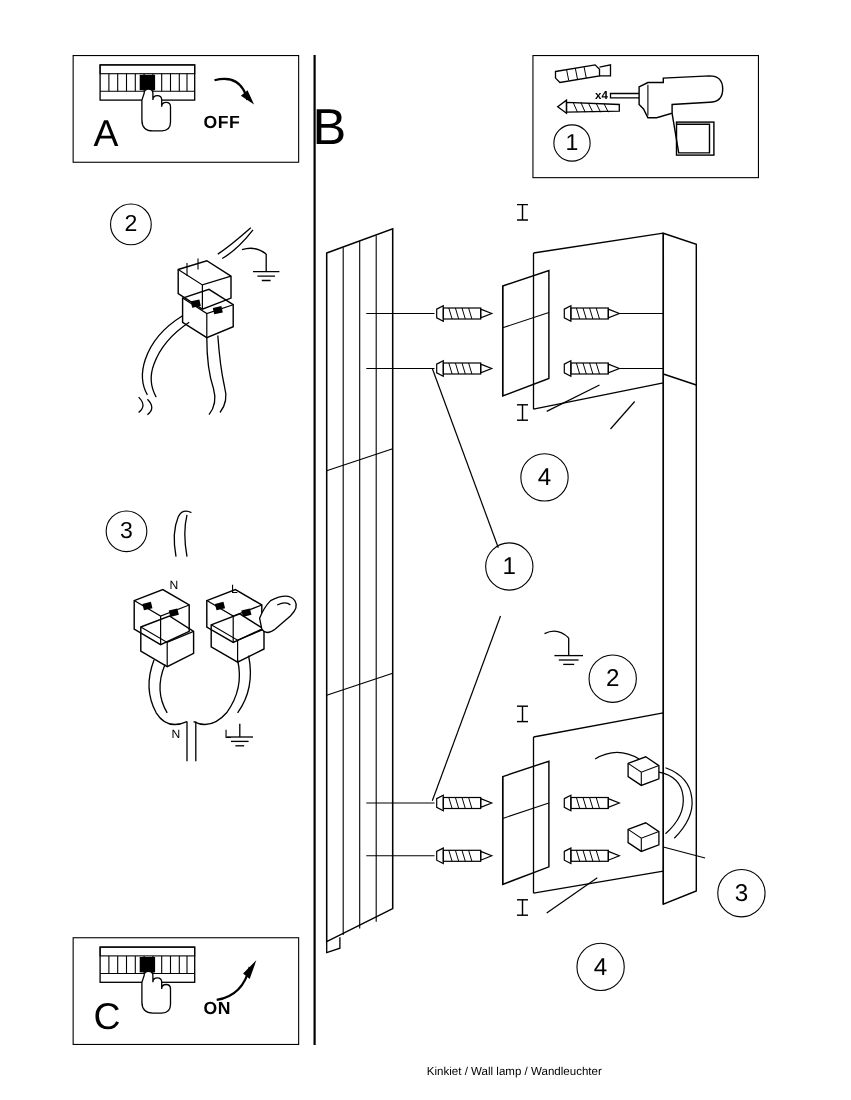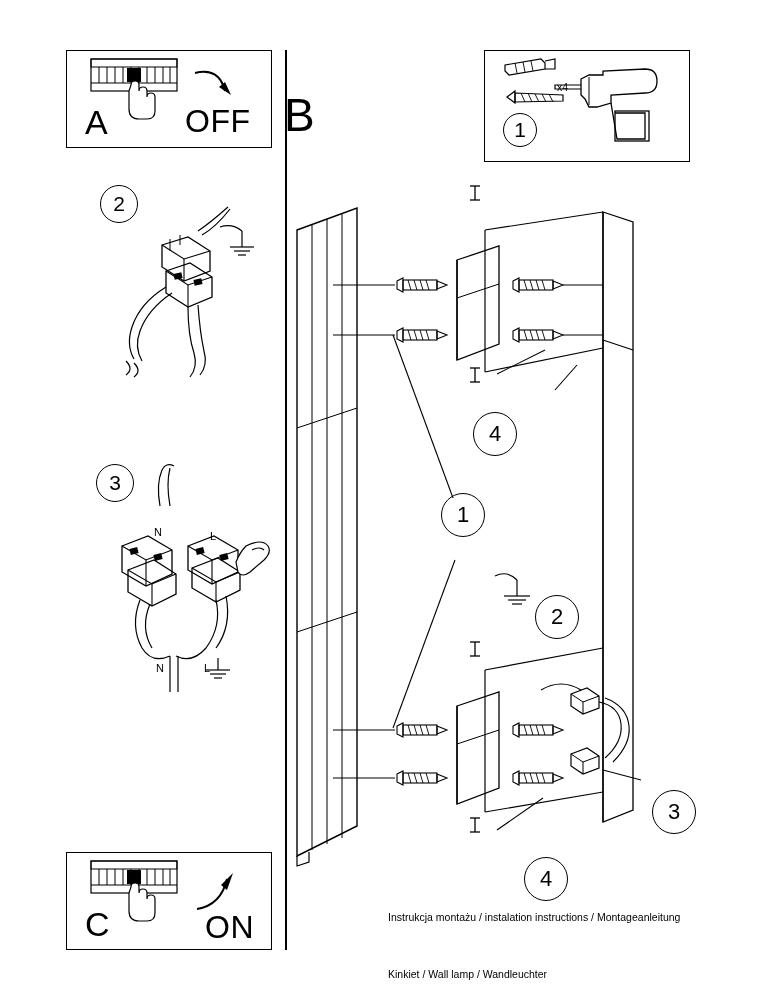--- a/index.html
+++ b/index.html
@@ -26,22 +26,22 @@
   .abs { position: absolute; }
   .txt { position: absolute; white-space: nowrap; }
 
   
   .big-letter {
     font-size: 34px;
     font-weight: 400;
     font-family: "Liberation Sans", sans-serif;
   }
   .off-on {
-    font-size: 32px;
-    font-weight: 400;
+    font-size: 16px;
+    font-weight: 700;
     letter-spacing: 0.5px;
     text-align: right;
   }
   .b-letter {
     font-size: 46px;
     font-weight: 400;
   }
   .circ {
     position: absolute;
     border: 1.6px solid #000;
@@ -133,21 +133,21 @@
       </g>
 
       <g>
         <path class="ln" d="M96 28 L104 24 L118 24 L118 20 L160 18 Q172 18 172 30 Q172 42 160 42 L126 44 L126 52 L112 56 L104 56 L100 48 L96 44 Z" stroke-width="1.3" fill="#fff"></path>
         <path class="ln" d="M126 52 L132 88 L160 88 L160 62 L130 62" stroke-width="1.3" fill="#fff"></path>
         <rect class="ln" x="130" y="60" width="34" height="30" stroke-width="1.3" fill="#fff"></rect>
         <path class="ln" d="M96 34 L70 34 L70 38 L96 38" stroke-width="1.2" fill="#fff"></path>
         <line class="ln" x1="104" y1="26" x2="104" y2="54" stroke-width="1"></line>
       </g>
     </svg>
-    <div class="x4-lbl txt" style="left:72px; top:30px;">x4</div>
+    <div class="x4-lbl txt" style="left:56px; top:30px;font-weight:bold;">x4</div>
     <div class="circ" style="left:18px; top:62px; width:34px; height:34px;">
       <span>1</span>
     </div>
   </div>
 
   <div class="abs" style="left:70px; top:175px; width:210px; height:230px;">
     <div class="circ" style="left:30px; top:10px; width:38px; height:38px;">
       <span>2</span>
     </div>
     <svg width="210" height="230" viewBox="0 0 210 230" style="position:absolute; left:0; top:0;">
@@ -267,21 +267,21 @@
       </g>
       <g fill="#fff" stroke="#000" stroke-width="1.2">
         <path d="M62 40 L62 58 Q62 68 72 68 L80 68 Q88 68 88 60 L88 46 Q88 42 84 42 Q80 42 80 46 L80 40 Q80 36 76 36 Q72 36 72 40 L72 34 Q72 30 68 30 Q64 30 64 34 Z"></path>
       </g>
       <g>
         <path class="ln" d="M130 56 Q154 52 160 26" stroke-width="2"></path>
         <polygon points="154,32 166,20 160,37" fill="#000"></polygon>
       </g>
     </svg>
     <div class="txt big-letter" style="left:18px; top:52px;">C</div>
-    <div class="txt off-on" style="left:118px; top:56px;margin-left:20px;">ON</div>
+    <div class="txt off-on" style="left:118px; top:56px;">ON</div>
   </div>
 
   <svg class="abs" style="left:285px; top:150px;" width="423" height="730" viewBox="0 0 423 730">
 
     <g>
       <path class="ln" d="M12 80 L72 58 L72 676 L12 706 Z" stroke-width="1.4" fill="#fff"></path>
       <line class="ln" x1="27" y1="75" x2="27" y2="700" stroke-width="1"></line>
       <line class="ln" x1="42" y1="69" x2="42" y2="694" stroke-width="1"></line>
       <line class="ln" x1="57" y1="64" x2="57" y2="688" stroke-width="1"></line>
 
@@ -484,16 +484,15 @@
   </div>
 
   <div class="circ" style="left:652px; top:790px; width:44px; height:44px; font-size:22px;">
     <span>3</span>
   </div>
 
   <div class="circ" style="left:524px; top:857px; width:44px; height:44px; font-size:22px;">
     <span>4</span>
   </div>
 
-  <div class="footer-text" style="left:388px; top:910px;">Instrukcja montażu / instalation instructions / Montageanleitung</div>
   <div class="footer-text" style="left:388px; top:929px;margin-top:38px;">Kinkiet / Wall lamp / Wandleuchter</div>
 
 </div>
 
 </body></html>

